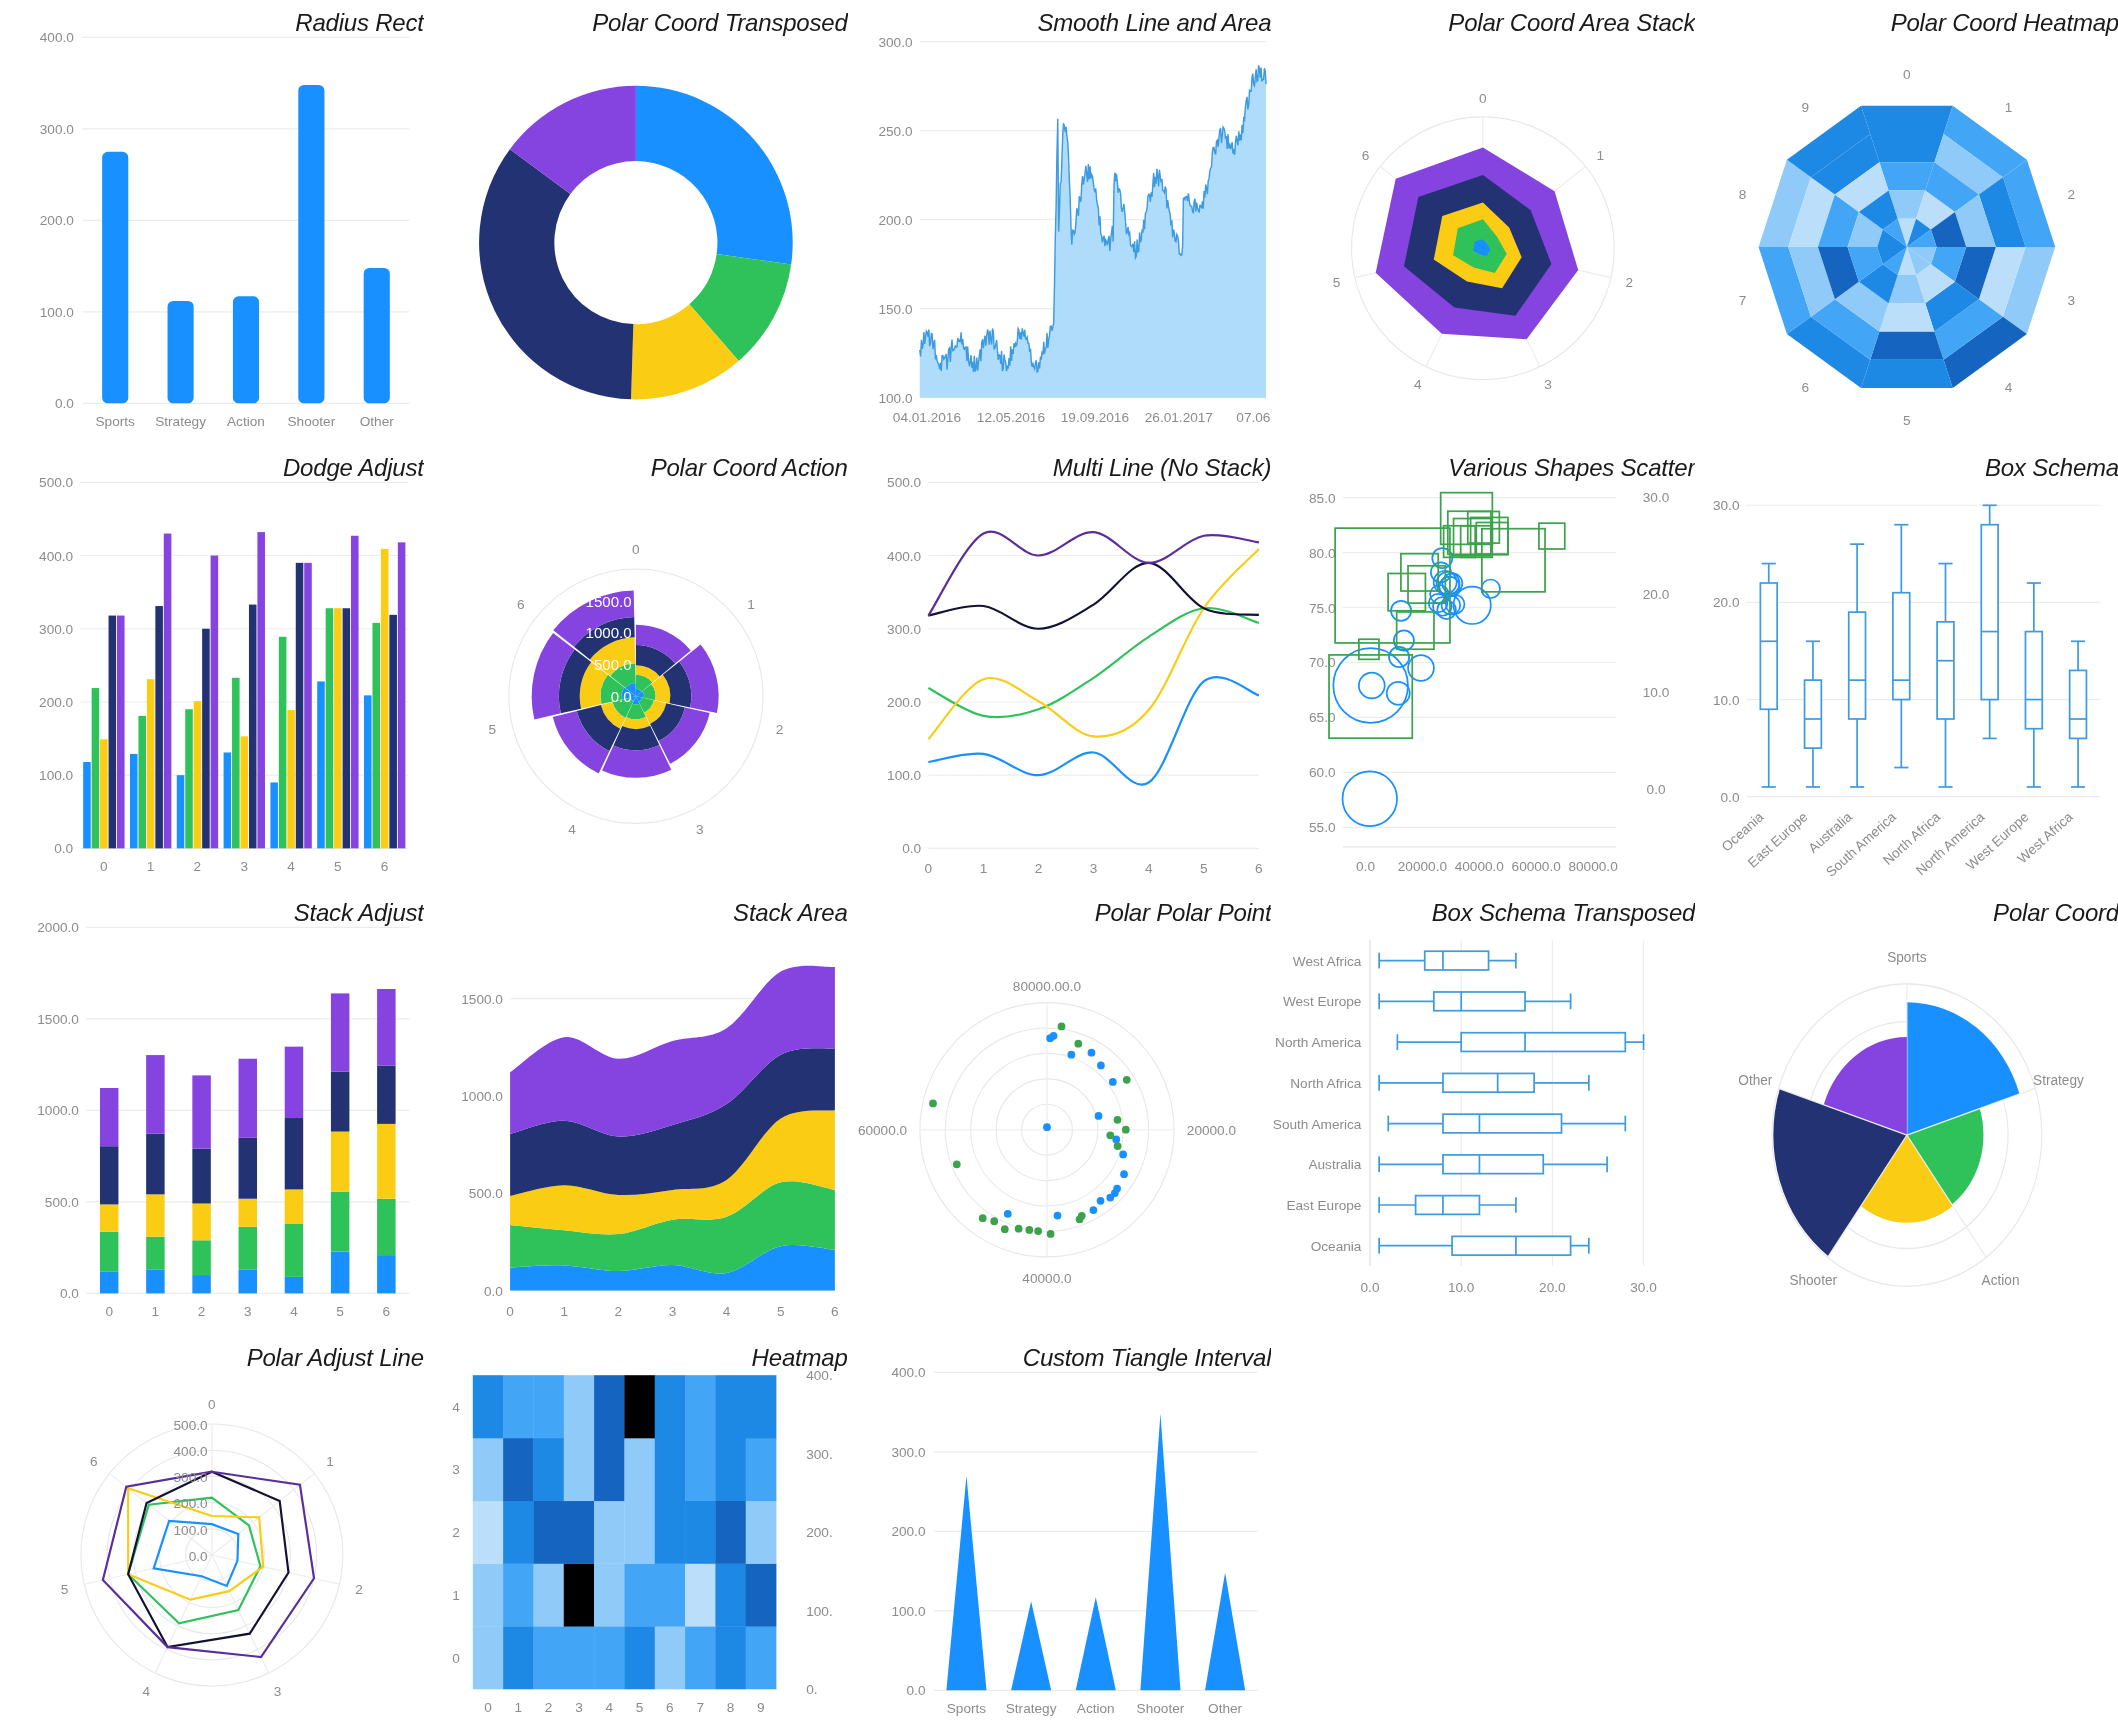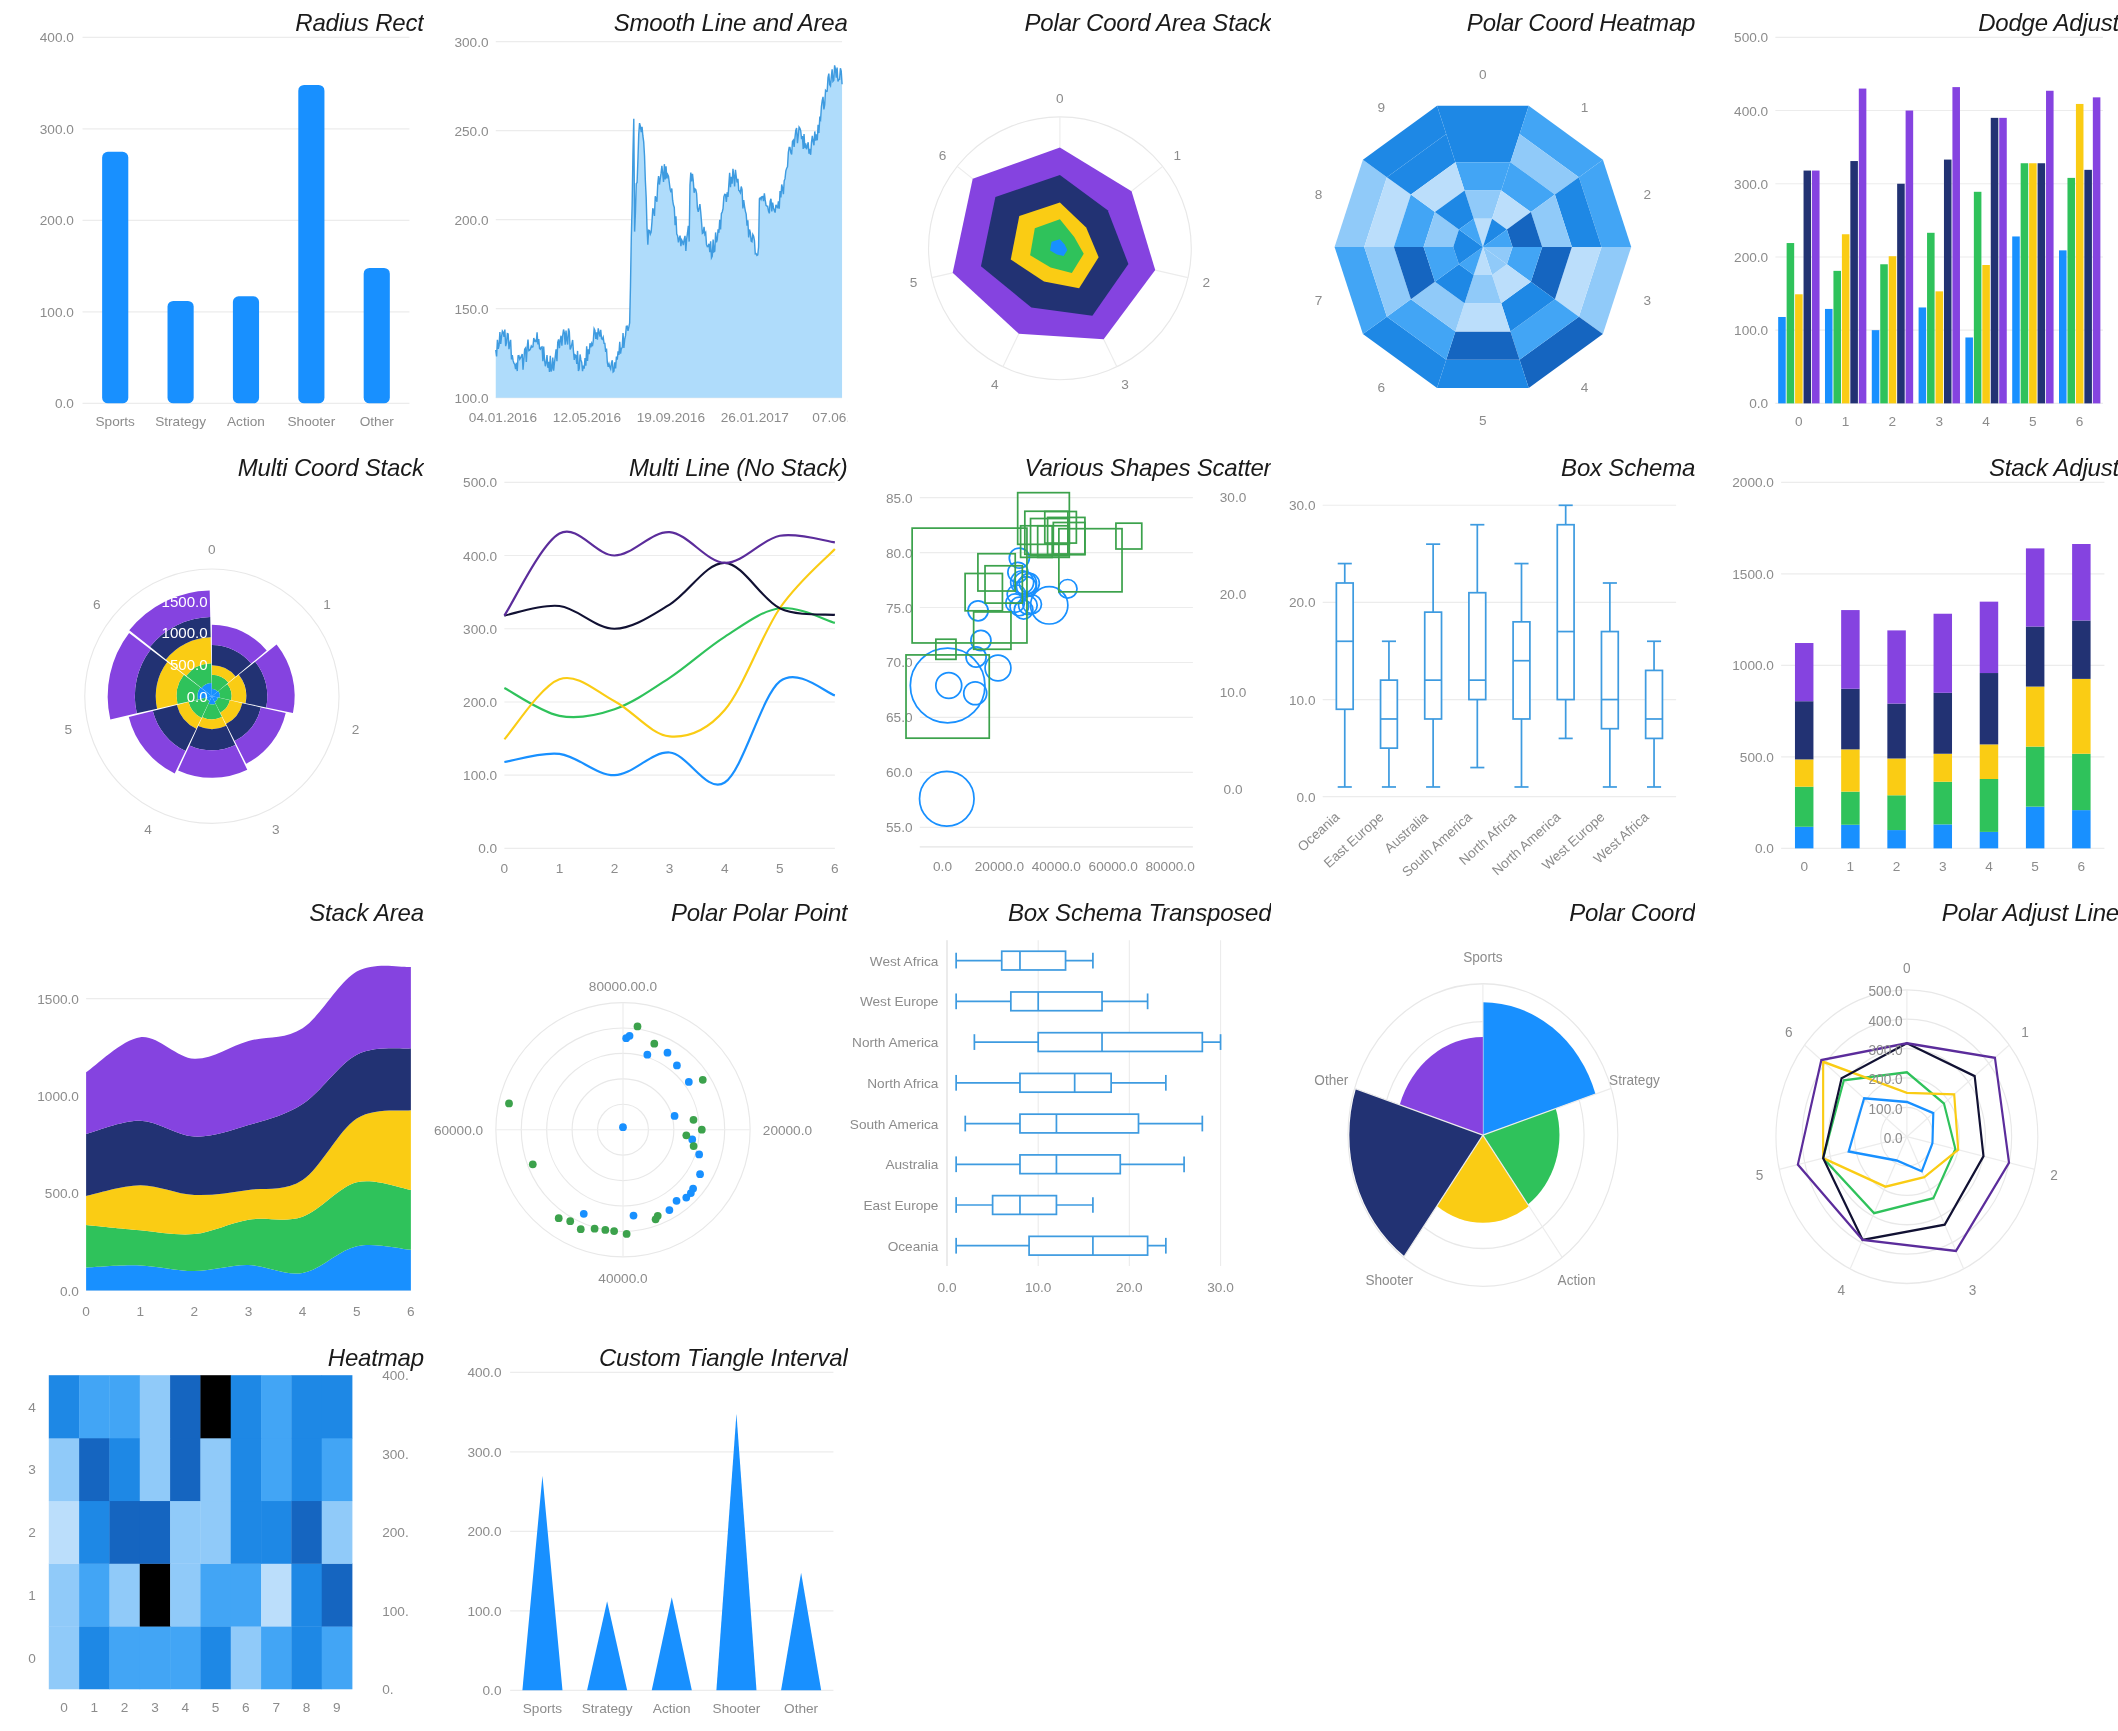--- a/index.html
+++ b/index.html
@@ -57,20 +57,32 @@
           <rect x="142.336" y="211.375" width="36.448" height="350.625" rx="8" fill="#1890FF"></rect>
           <text x="160.56" y="594" class="tick-label" text-anchor="middle">Sports</text>
           <rect x="233.45600000000002" y="419.2" width="36.448" height="142.8" rx="8" fill="#1890FF"></rect>
           <text x="251.68" y="594" class="tick-label" text-anchor="middle">Strategy</text>
           <rect x="324.576" y="412.825" width="36.448" height="149.175" rx="8" fill="#1890FF"></rect>
           <text x="342.8" y="594" class="tick-label" text-anchor="middle">Action</text>
           <rect x="415.696" y="118.30000000000001" width="36.448" height="443.7" rx="8" fill="#1890FF"></rect>
           <text x="433.92" y="594" class="tick-label" text-anchor="middle">Shooter</text>
           <rect x="506.816" y="373.3" width="36.448" height="188.7" rx="8" fill="#1890FF"></rect>
           <text x="525.04" y="594" class="tick-label" text-anchor="middle">Other</text>
+        </svg>
+      </div>
+    </div>
+    <div class="cell">
+      <div class="chart-title">Polar Coord Transposed</div>
+      <div class="plot">
+        <svg viewBox="0 0 590.6 620" preserveAspectRatio="none">
+          <path d="M 295.3 119.47799999999998 A 218.52200000000002 218.52200000000002 0 0 1 511.68483517731823 368.48717089670396 L 407.8201142922055 353.85332886628606 A 113.63144000000001 113.63144000000001 0 0 0 295.3 224.36856 Z" fill="#1890FF"></path>
+          <path d="M 511.68483517731823 368.48717089670396 A 218.52200000000002 218.52200000000002 0 0 1 438.6348299006743 502.94541830964806 L 369.8341115483506 423.771617521017 A 113.63144000000001 113.63144000000001 0 0 0 407.8201142922055 353.85332886628606 Z" fill="#2FC25B"></path>
+          <path d="M 438.6348299006743 502.94541830964806 A 218.52200000000002 218.52200000000002 0 0 1 288.5039958970706 556.4162970390098 L 291.76607786647673 451.5764744602851 A 113.63144000000001 113.63144000000001 0 0 0 369.8341115483506 423.771617521017 Z" fill="#FACC14"></path>
+          <path d="M 288.5039958970706 556.4162970390098 A 218.52200000000002 218.52200000000002 0 0 1 119.71823847844732 207.91191636053438 L 203.9974840087926 270.35419650747787 A 113.63144000000001 113.63144000000001 0 0 0 291.76607786647673 451.5764744602851 Z" fill="#223273"></path>
+          <path d="M 119.71823847844732 207.91191636053438 A 218.52200000000002 218.52200000000002 0 0 1 295.29999999999995 119.47799999999998 L 295.3 224.36856 A 113.63144000000001 113.63144000000001 0 0 0 203.9974840087926 270.35419650747787 Z" fill="#8543E0"></path>
         </svg>
       </div>
     </div>
     <div class="cell">
       <div class="chart-title">Smooth Line and Area</div>
       <div class="plot">
         <svg viewBox="0 0 590.6 620" preserveAspectRatio="none">
           <line x1="100" y1="554" x2="582.6" y2="554" class="grid-line"></line>
           <text x="90" y="561" class="tick-label" text-anchor="end">100.0</text>
           <line x1="100" y1="430" x2="582.6" y2="430" class="grid-line"></line>
@@ -241,21 +253,21 @@
           <rect x="507.28514285714283" y="348.82" width="10.52073732718894" height="213.18" fill="#1890FF"></rect>
           <rect x="519.0683686635945" y="247.83999999999997" width="10.52073732718894" height="314.16" fill="#2FC25B"></rect>
           <rect x="530.851594470046" y="144.82" width="10.52073732718894" height="417.18" fill="#FACC14"></rect>
           <rect x="542.6348202764976" y="236.62" width="10.52073732718894" height="325.38" fill="#223273"></rect>
           <rect x="554.4180460829493" y="135.64" width="10.52073732718894" height="426.36" fill="#8543E0"></rect>
           <text x="535.9857142857143" y="594" class="tick-label" text-anchor="middle">6</text>
         </svg>
       </div>
     </div>
     <div class="cell">
-      <div class="chart-title">Multi Coord Stack</div>
+      <div class="chart-title">Polar Coord Action</div>
       <div class="plot">
         <svg viewBox="0 0 590.6 620" preserveAspectRatio="none">
           <circle cx="295.3" cy="350" r="177.18" class="polar-grid"></circle>
           <path d="M 295.3 339.54638 A 10.45362 10.45362 0 0 1 303.33467981122726 343.31254222925804 L 295.3 350 A 0 0 0 0 0 295.3 350 Z" fill="#1890FF"></path>
           <path d="M 295.3 320.14517 A 29.854830000000003 29.854830000000003 0 0 1 318.2465008168101 330.9010739937285 L 303.33467981122726 343.31254222925804 A 10.45362 10.45362 0 0 0 295.3 339.54638 Z" fill="#2FC25B"></path>
           <path d="M 295.3 306.94526 A 43.05474 43.05474 0 0 1 328.39198634115644 322.45674172389334 L 318.2465008168101 330.9010739937285 A 29.854830000000003 29.854830000000003 0 0 0 295.3 320.14517 Z" fill="#FACC14"></path>
           <path d="M 295.3 278.77364 A 71.22636 71.22636 0 0 1 350.0447675273452 304.43460976545316 L 328.39198634115644 322.45674172389334 A 43.05474 43.05474 0 0 0 295.3 306.94526 Z" fill="#223273"></path>
           <path d="M 295.3 250.60201999999998 A 99.39798 99.39798 0 0 1 371.69754871353393 286.41247780701303 L 350.0447675273452 304.43460976545316 A 71.22636 71.22636 0 0 0 295.3 278.77364 Z" fill="#8543E0"></path>
           <text x="295.3" y="151.82" class="tick-label" text-anchor="middle">0</text>
           <path d="M 304.23485618310775 342.87468996048017 A 11.42811 11.42811 0 0 1 306.4923963311705 352.3091042718123 L 295.3 350 A 0 0 0 0 0 295.3 350 Z" fill="#1890FF"></path>

